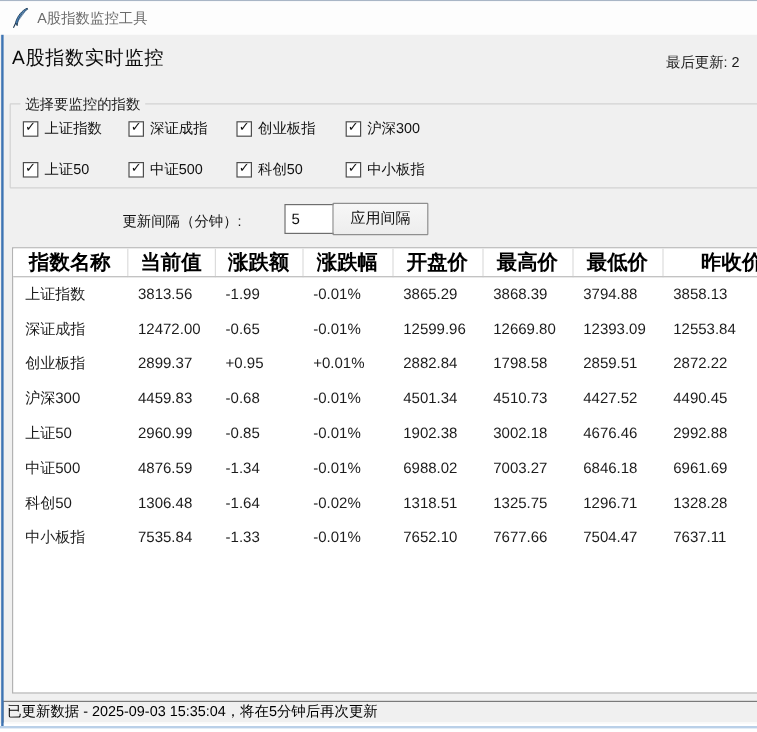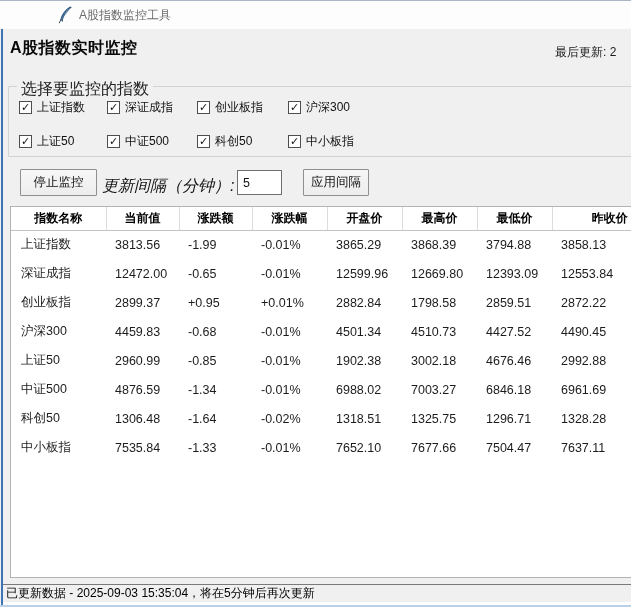--- a/index.html
+++ b/index.html
@@ -8,21 +8,21 @@
 
   .screen {
     position:relative; width:631px; height:610px;
     background:#ffffff; overflow:hidden;
     border-top:1px solid #a9b6c6;
   }
 
   
   .titlebar {
     position:absolute; left:0; top:0; width:631px; height:28px;
-    background:#fdfdfd; display:flex; align-items:center;padding-left:48px;
+    background:#fdfdfd; display:flex; align-items:center;
   }
   .app-icon { margin-left:10px; width:14px; height:18px; display:inline-block; }
   .titlebar-text { margin-left:7px; font-size:12px; color:#6b6b6b; }
 
   .left-accent {
     position:absolute; left:1px; top:28px; width:2px; height:576px;
     background:var(--window-border-left,#3e74b3);
   }
   .bottom-accent {
     position:absolute; left:0; top:604px; width:631px; height:2px;
@@ -30,36 +30,36 @@
   }
 
   
   .client {
     position:absolute; left:0; top:28px; width:631px; height:574px;
     background:var(--content-bg,#f0f0f0);
   }
 
   .page-title {
     position:absolute; left:10px; top:9px;
-    font-size:16px; font-weight:700; color:#0a0a0a; letter-spacing:.5px;
+    font-size:16px; font-weight:400; color:#0a0a0a; letter-spacing:.5px;
   }
   .last-update {
     position:absolute; left:555px; top:15px;
     font-size:12px; color:#1a1a1a; white-space:nowrap;
   }
 
   
   .labelframe {
     position:absolute; left:8px; top:57px; width:660px; height:71px;
     border:1px solid #d2d2d2; border-radius:1px;
   }
   .labelframe-title {
     position:absolute; left:8px; top:-8px;
     background:var(--content-bg,#f0f0f0); padding:0 4px;
-    font-size:16px; color:#222;
+    font-size:12px; color:#222;
   }
   .cb-item {
     position:absolute; display:flex; align-items:center; gap:5px;
     cursor:default; height:16px;
   }
   .cb-box {
     width:13px; height:13px; background:#fff; border:1px solid #4d4d4d;
     display:flex; align-items:center; justify-content:center; flex:0 0 13px;
   }
   .cb-check { font-size:11px; line-height:11px; color:#111; font-weight:700;
@@ -68,41 +68,40 @@
 
   
   .btn {
     position:absolute; height:27px;
     background:linear-gradient(#f7f7f7,#ededed);
     border:1px solid #8f8f8f; border-radius:1px;
     font-size:12.5px; color:#111; text-align:center; line-height:25px;
     font-family:inherit;
   }
   .btn-stop  { left:20px;  top:140px; width:77px; }
-  .btn-apply { left:303px; top:140px; width:66px;text-align:center; }
+  .btn-apply { left:277px; top:140px; width:80px;text-align:center; }
   .interval-label {
-    position:absolute; left:102px; top:147px; font-size:16px; color:#111;
+    position:absolute; left:102px; top:147px; font-size:12px; color:#111;
     white-space:nowrap;
-    font-style:italic;
   }
   .interval-entry {
     position:absolute; left:237px; top:141px; width:45px; height:25px;
     background:#fff; border:1px solid #6e6e6e; border-radius:0;
     font-size:12.5px; color:#111; padding:0 0 0 5px; font-family:inherit;
     outline:none;
   }
 
   
   .table-wrap {
     position:absolute; left:10px; top:177px; width:660px; height:372px;
     background:#fff; border:1px solid #b3b3b3; overflow:hidden;
   }
   table.idx { border-collapse:collapse; table-layout:fixed; width:656px; }
   table.idx th {
-    height:23px; font-size:12px; font-weight:700; color:#000;
+    height:23px; font-size:17px; font-weight:700; color:#000;
     border-right:1px solid #dcdcdc; border-bottom:1px solid #c3c3c3;
     text-align:center; vertical-align:middle; background:#fff;
   }
   table.idx th:last-child { border-right:none; }
   table.idx td {
     height:29px; font-size:12.5px; color:#1c1c1c;
     padding:0 0 0 9px; text-align:left; vertical-align:middle;
     white-space:nowrap;
   }
   table.idx td:first-child { padding-left:10px; }
@@ -184,21 +183,20 @@
           </label>
           <label class="cb-item" style="left: 279px; top: 46px;">
             <span class="cb-box">
               <span class="cb-check">✓</span>
             </span>
             <span class="cb-label">中小板指</span>
           </label>
         </div>
     </div>
 
-    <button class="btn btn-stop">停止监控</button>
     <span class="interval-label">更新间隔（分钟）:</span>
     <input class="interval-entry" type="text" value="5" style="">
     <button class="btn btn-apply">应用间隔</button>
 
     <div class="table-wrap">
       <table class="idx">
         <colgroup>
           <col style="width:95px">
             <col style="width:73px">
             <col style="width:73px">

